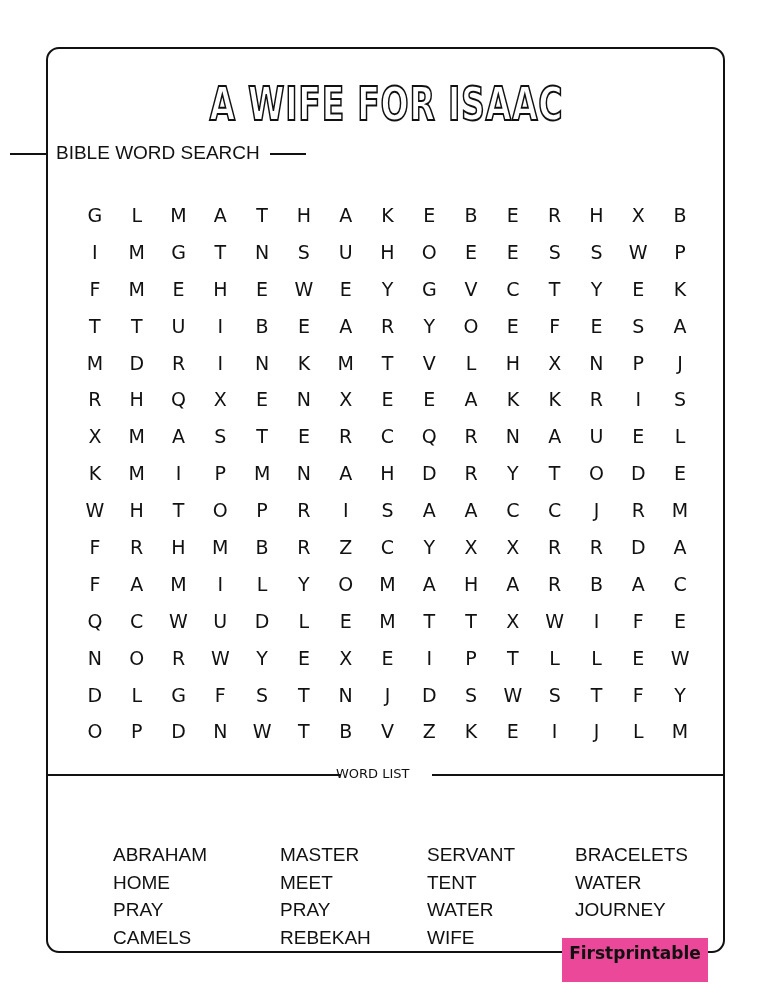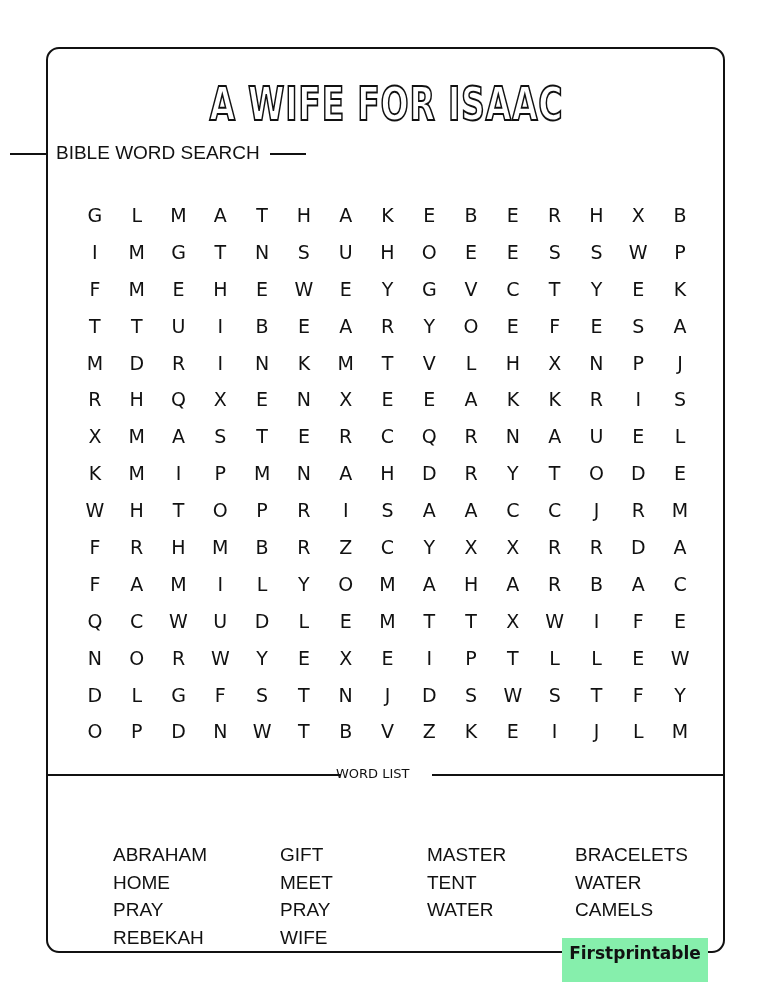--- a/index.html
+++ b/index.html
@@ -34,21 +34,21 @@
     position: absolute; left: 336px; top: 765px; width: 100px; text-align: left;
     font-size: 13px; line-height: 18px; font-family: "DejaVu Sans", sans-serif; color: #111;
   }
   .words {
     position: absolute; top: 797px; left: 113px;
     display: grid; grid-template-columns: 167px 147px 148px 150px; grid-auto-rows: 27.5px;
     font-size: 19px; font-family: "Liberation Sans", sans-serif; color: #111; margin-top: 44px;
   }
   .word { line-height: 27.5px; white-space: nowrap; }
   .brand-wrap {
-    position: absolute; left: 562px; top: 938px; width: 146px; height: 44px; background: #86efac;
+    position: absolute; left: 562px; top: 938px; width: 146px; height: 44px; background: #ec4899;
     text-align: right;
   }
   .brand {
     display: block; font-weight: bold; font-size: 17px; line-height: 22px; color: #111;
     font-family: "DejaVu Sans", sans-serif; text-align: center; margin-top: 4px;
   }
   .brand-com {
     display: block; font-size: 11px; line-height: 12px; color: #333; padding-right: 8px;
     font-family: "DejaVu Sans", sans-serif;
     margin-top: 42px;
@@ -292,30 +292,31 @@
     <div class="cell">L</div>
     <div class="cell">M</div>
   </div>
 
 <div class="wl-line" style="left:47px; width:294px;"></div>
 <div class="wl-label">WORD LIST</div>
 <div class="wl-line" style="left:432px; width:292px;"></div>
 
 <div class="words" id="word-list">
     <div class="word">ABRAHAM</div>
-    <div class="word">GIFT</div>
     <div class="word">MASTER</div>
+    <div class="word">SERVANT</div>
     <div class="word">BRACELETS</div>
     <div class="word">HOME</div>
     <div class="word">MEET</div>
     <div class="word">TENT</div>
     <div class="word">WATER</div>
     <div class="word">PRAY</div>
     <div class="word">PRAY</div>
     <div class="word">WATER</div>
+    <div class="word">JOURNEY</div>
     <div class="word">CAMELS</div>
     <div class="word">REBEKAH</div>
     <div class="word">WIFE</div>
   </div>
 
 <div class="brand-wrap">
   <span class="brand">Firstprintable</span>
   <span class="brand-com">.com</span>
 </div>
 

